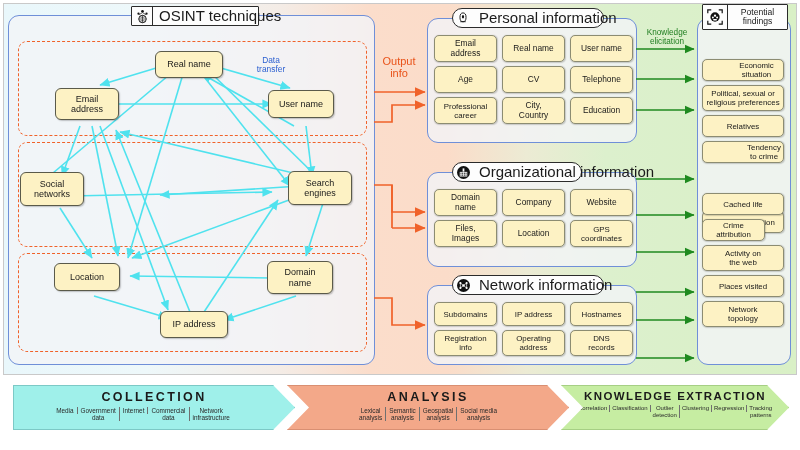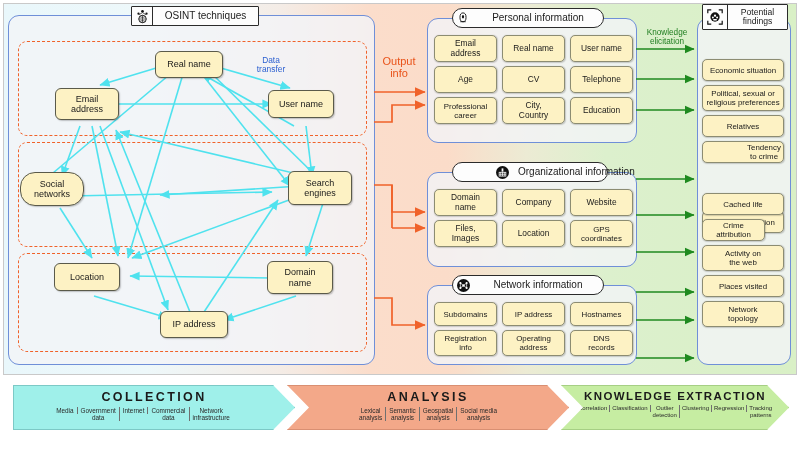--- a/index.html
+++ b/index.html
@@ -31,21 +31,21 @@
     background:#fdfdfd;border:1.4px solid #2b2b2b;border-radius:13px;
     height:20px;z-index:6;box-sizing:border-box;
   }
   .panel-cap.boxy{border-radius:1px;}
   .cap-ico{
     width:20px;height:18px;display:flex;align-items:center;justify-content:center;
     border-right:1.2px solid #2b2b2b;flex:0 0 auto;
   }
   .cap-ico.noline{border-right:none;}
   .cap-txt{
-    flex:1;text-align:center;font-size:10px;color:#1b1b1b;
+    flex:1;text-align:center;font-size:15px;color:#1b1b1b;
     padding:0 6px;white-space:nowrap;line-height:1.05;
   }
   .cap-txt.two{font-size:8.6px;white-space:normal;}
 
   
   .dashed{
     position:absolute;border:1.6px dashed #f0622a;border-radius:9px;
   }
 
   
@@ -166,21 +166,21 @@
   <div class="node" style="left:155px;top:51px;width:66px;height:25px;">
     <span>Real name</span>
   </div>
   <div class="node" style="left:55px;top:88px;width:62px;height:30px;white-space:pre-line;">
     <span>Email
 address</span>
   </div>
   <div class="node" style="left:268px;top:90px;width:64px;height:26px;">
     <span>User name</span>
   </div>
-  <div class="node" style="left:20px;top:172px;width:62px;height:32px;white-space:pre-line;border-radius:15px;">
+  <div class="node" style="left:20px;top:172px;width:62px;height:32px;white-space:pre-line;">
     <span>Social
 networks</span>
   </div>
   <div class="node" style="left:288px;top:171px;width:62px;height:32px;white-space:pre-line;">
     <span>Search
 engines</span>
   </div>
   <div class="node" style="left:54px;top:263px;width:64px;height:26px;">
     <span>Location</span>
   </div>
@@ -248,21 +248,21 @@
     </div>
   <div class="chip small" style="left:434px;top:97px;width:63px;height:27px;white-space:pre-line;"><span>Professional
 career</span></div>
   <div class="chip" style="left:502px;top:97px;width:63px;height:27px;white-space:pre-line;"><span>City,
 Country</span></div>
   <div class="chip" style="left:570px;top:97px;width:63px;height:27px;">
       <span>Education</span>
     </div>
 
   <div class="panel" style="left:427px;top:172px;width:208px;height:93px;"></div>
-  <div class="panel-cap" style="left:452px;top:162px;width:156px;padding-left:39px;">
+  <div class="panel-cap" style="left:452px;top:162px;width:130px;">
     <span class="cap-ico noline">
       <svg width="15" height="15" viewBox="0 0 24 24">
         <circle cx="12" cy="12" r="10.4" fill="#111"></circle>
         <g fill="#fff">
           <rect x="6" y="11" width="12" height="7.4"></rect>
           <rect x="10.6" y="5.4" width="2.8" height="5.2"></rect>
         </g>
         <g fill="#111">
           <rect x="7.2" y="12.2" width="1.5" height="2"></rect>
           <rect x="9.9" y="12.2" width="1.5" height="2"></rect>
@@ -362,21 +362,21 @@
           <circle cx="12" cy="10.2" r="1.5"></circle>
           <circle cx="9.2" cy="12.6" r="1.3"></circle>
           <circle cx="14.8" cy="12.6" r="1.3"></circle>
           <rect x="9.4" y="14.6" width="5.2" height="2.2" rx="1"></rect>
         </g>
       </svg>
     </span>
     <span class="cap-txt two" style="white-space:pre-line;">Potential
 findings</span>
   </div>
-  <div class="chip small" style="left:702px;top:59px;width:82px;height:22px;">
+  <div class="chip small" style="left:702px;top:59px;width:82px;height:22px;padding-left:29px;">
       <span>Economic situation</span>
     </div>
   <div class="chip small" style="left:702px;top:85px;width:82px;height:26px;white-space:pre-line;"><span>Political, sexual or
 religious preferences</span></div>
   <div class="chip small" style="left:702px;top:115px;width:82px;height:22px;">
       <span>Relatives</span>
     </div>
   <div class="chip small" style="left:702px;top:141px;width:82px;height:22px;padding-left:44px;">
       <span>Tendency to crime</span>
     </div>

